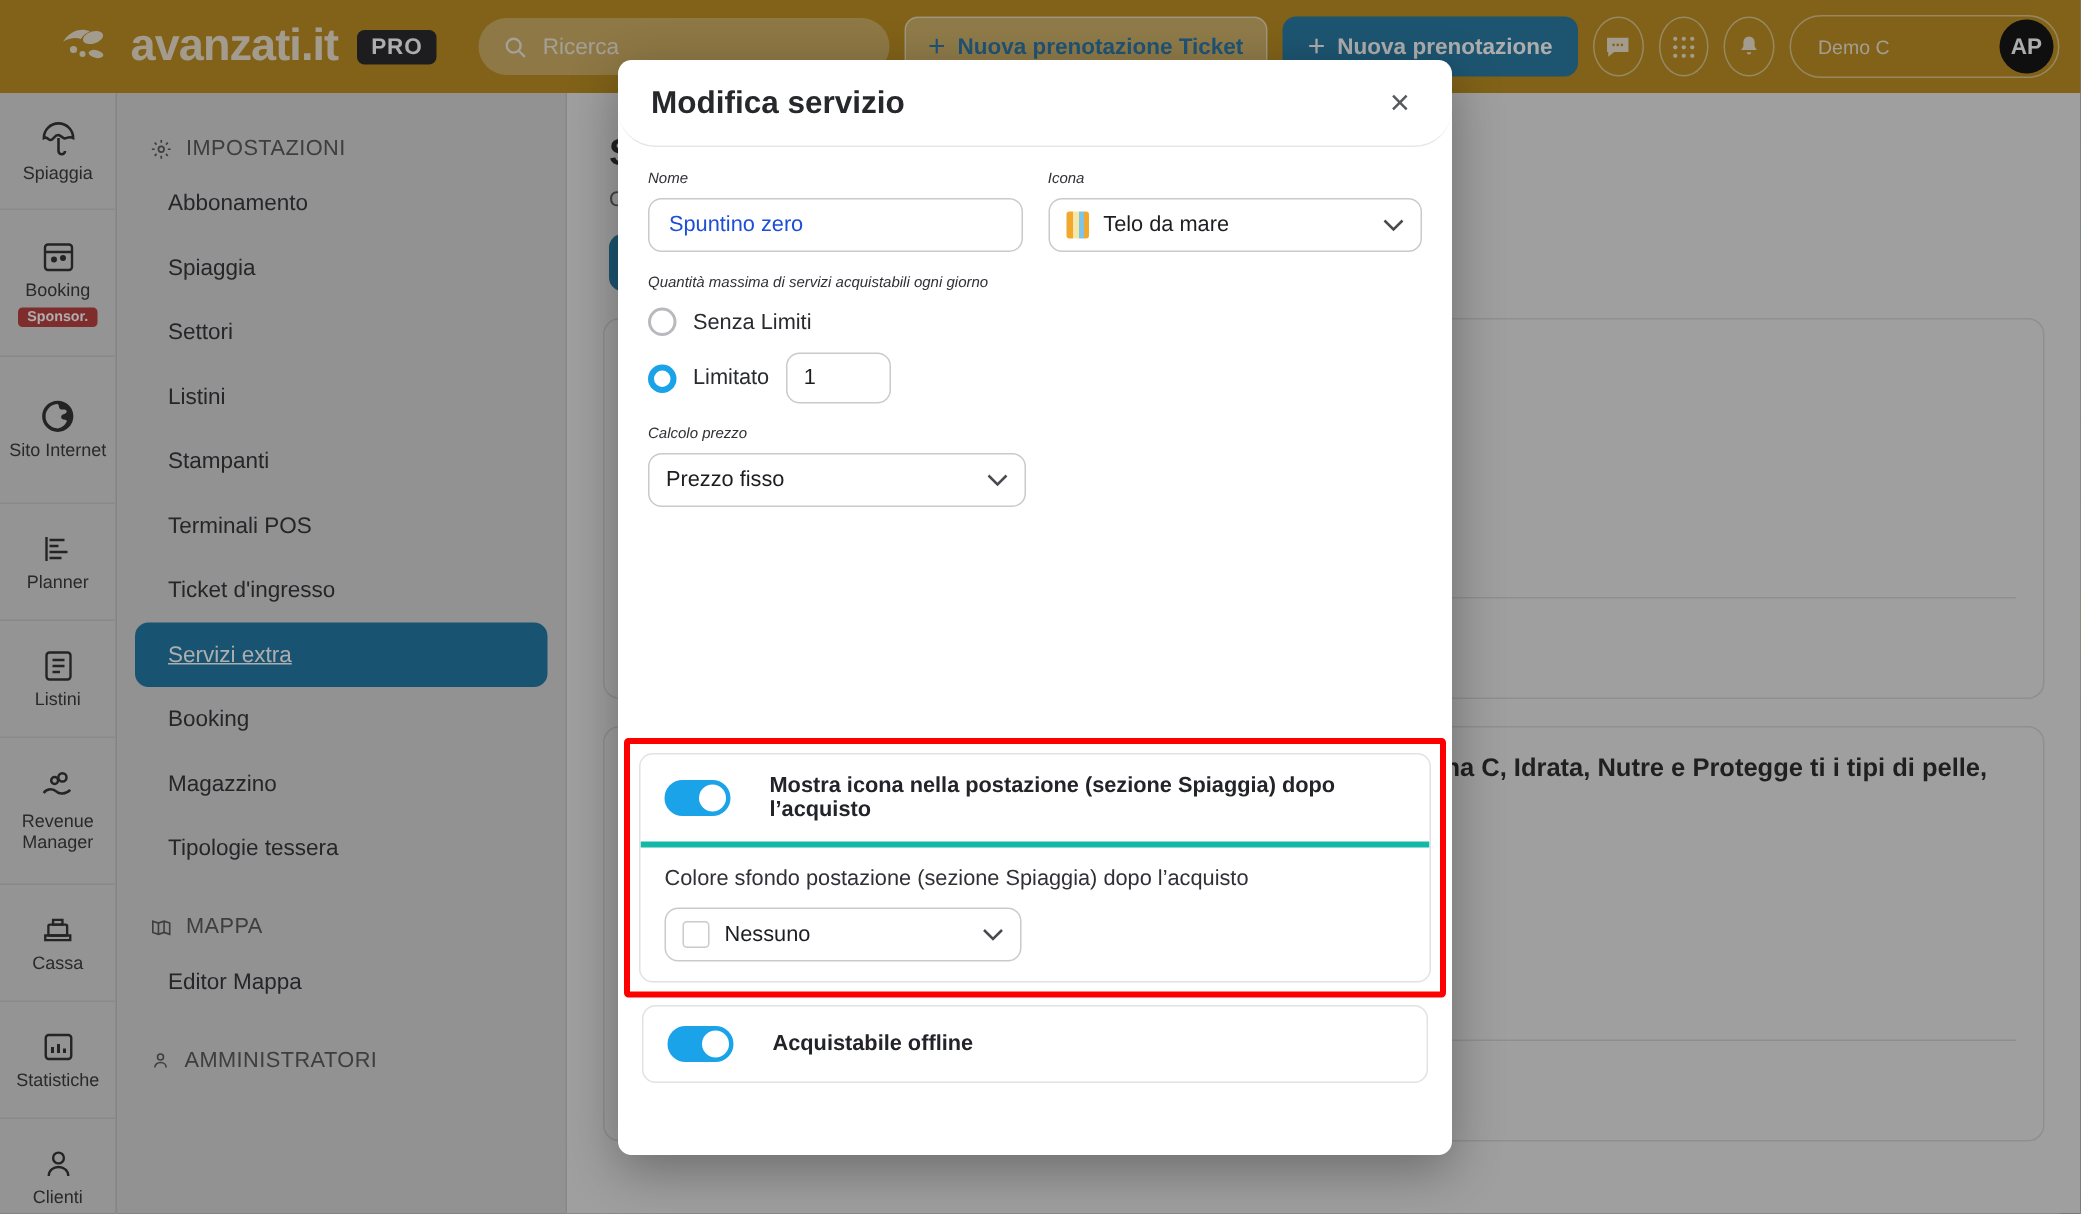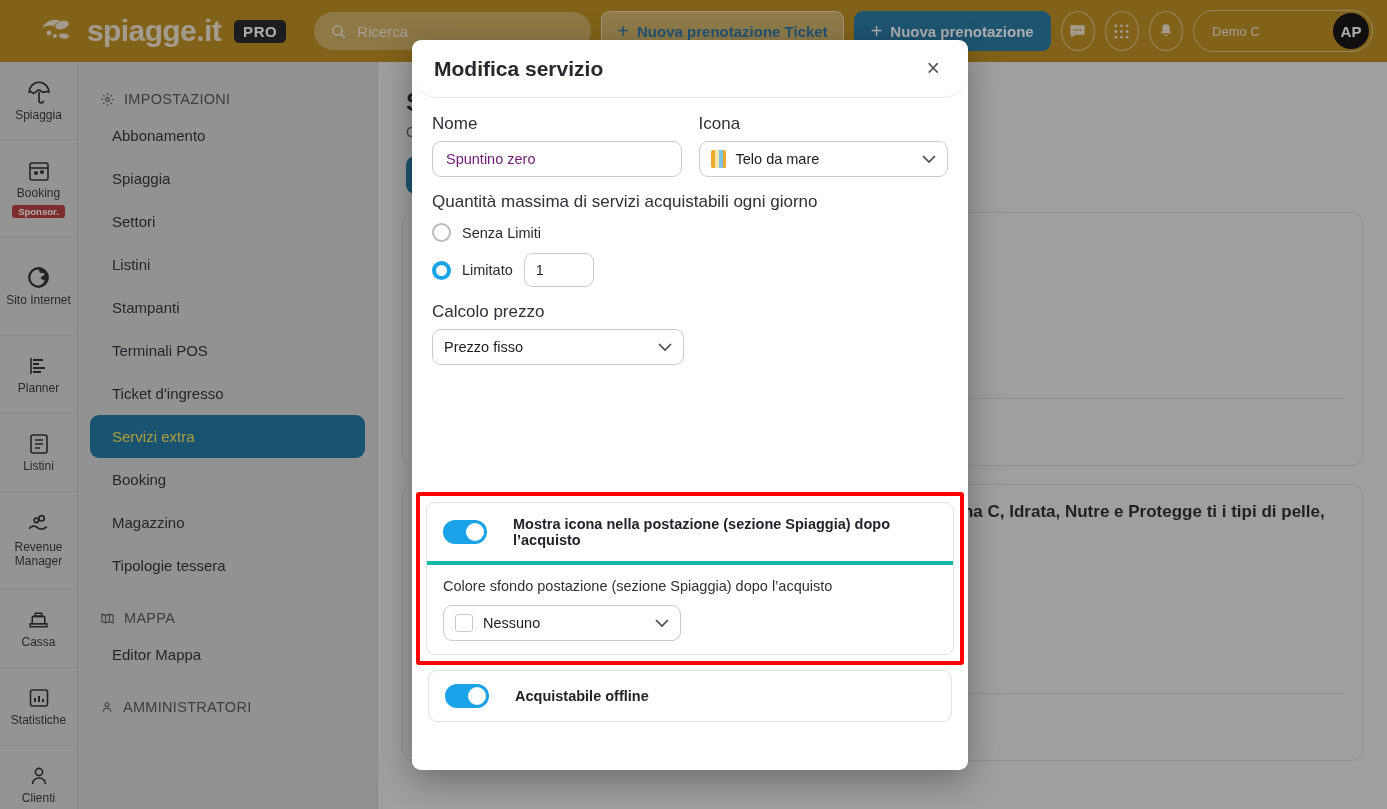--- a/index.html
+++ b/index.html
@@ -82,21 +82,21 @@
     background: #d3d3d3; padding: 22px 0 0 0; border-right: 1px solid #c4c4c4;
   }
   .sec-head {
     display: flex; align-items: center; gap: 9px; padding: 0 22px; height: 30px;
     font-size: 14.5px; color: #4c4c4c; letter-spacing: .3px;
   }
   .nav-item {
     height: 43px; display: flex; align-items: center; padding: 0 22px;
     font-size: 15px; color: #25262a; margin: 0 12px; border-radius: 9px;
   }
-  .nav-item.active { background: #0f6e9e; color: #fde047; }
+  .nav-item.active { background: #0f6e9e; color: #ffffff; text-decoration: underline; }
   .gap { height: 16px; }
 
   
   .page {
     position: absolute; left: 378px; top: 62px; width: 1009px; height: 747px;
     background: #e8e8e8; overflow: hidden;
   }
   .page-title { font-size: 25px; font-weight: 700; color: #1d1d1f; padding: 26px 0 0 28px; }
   .page-sub { font-size: 14px; color: #55565a; padding: 7px 0 0 28px; }
   .page-btn {
@@ -138,26 +138,26 @@
     display: flex; flex-direction: column; box-shadow: 0 10px 34px rgba(0,0,0,.32);
     overflow: hidden;
   }
   .modal-head {
     height: 58px; display: flex; align-items: center; justify-content: space-between;
     padding: 0 22px; border-bottom: 1px solid #e6e6e8; flex: 0 0 auto; border-radius: 25px;
   }
   .modal-title { font-size: 21px; font-weight: 700; color: #27282c; }
   .close-x { font-size: 23px; color: #58595d; line-height: 1; padding: 4px 6px; }
   .modal-body { flex: 1 1 auto; overflow: hidden; padding: 16px 20px 0 20px; position: relative; }
-  .fld-label { font-size: 17px; color: #303136; margin-bottom: 7px; }
+  .fld-label { font-size: 10px; color: #303136; margin-bottom: 7px; font-style: italic; }
   .row2 { display: flex; gap: 17px; }
   .col { flex: 1 1 0; min-width: 0; }
   .input {
     width: 100%; height: 36px; border: 1px solid #c9cace; border-radius: 9px;
-    display: flex; align-items: center; padding: 0 13px; font-size: 14.5px; color: #701a75;
+    display: flex; align-items: center; padding: 0 13px; font-size: 14.5px; color: #1d4ed8;
     background: #fff;
   }
   .select {
     width: 100%; height: 36px; border: 1px solid #c9cace; border-radius: 9px;
     display: flex; align-items: center; padding: 0 11px; gap: 10px; font-size: 14.5px; color: #1d1e22;
     background: #fff; justify-content: space-between;
   }
   .select .left { display: flex; align-items: center; gap: 10px; }
   .chev { color: #4a4b50; font-size: 13px; }
   .towel {
@@ -429,21 +429,21 @@
     <div class="brand">
       <span class="brand-logo">
         <svg width="40" height="30" viewBox="0 0 40 30" fill="#efe4cd">
           <path d="M4 12c4-7 12-10 18-7-3 1-5 3-6 5-3-1-8-1-12 2z"></path>
           <ellipse cx="24" cy="9" rx="7" ry="4" transform="rotate(-18 24 9)"></ellipse>
           <circle cx="11" cy="17" r="2.4"></circle>
             <circle cx="17" cy="20" r="2"></circle>
           <ellipse cx="26" cy="20" rx="5" ry="2.6" transform="rotate(12 26 20)"></ellipse>
         </svg>
       </span>
-      <span class="brand-name">spiagge.it</span>
+      <span class="brand-name">avanzati.it</span>
       <span class="brand-pro">PRO</span>
     </div>
 
     <div class="search">
       <span>
         <svg width="17" height="17" viewBox="0 0 24 24" fill="none" stroke="#f0eade" stroke-width="2.2">
           <circle cx="10.5" cy="10.5" r="6.5"></circle>
             <path d="M15.5 15.5L21 21"></path>
         </svg>
       </span>

